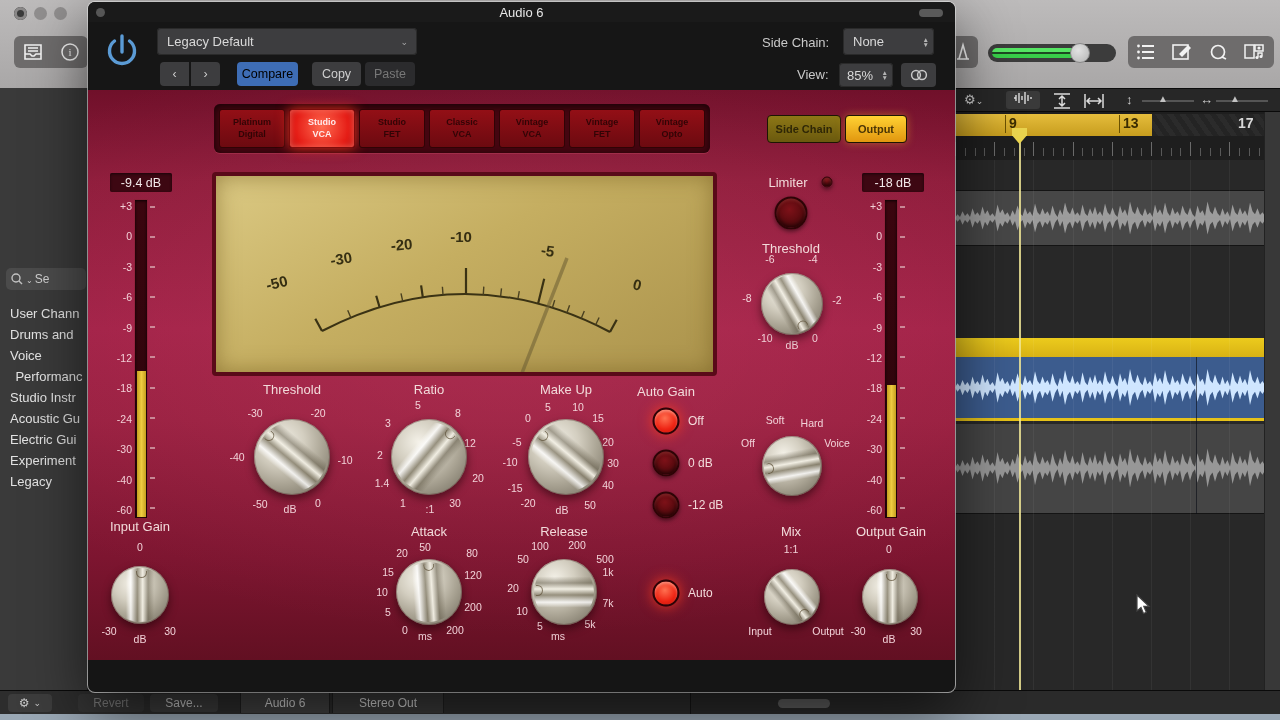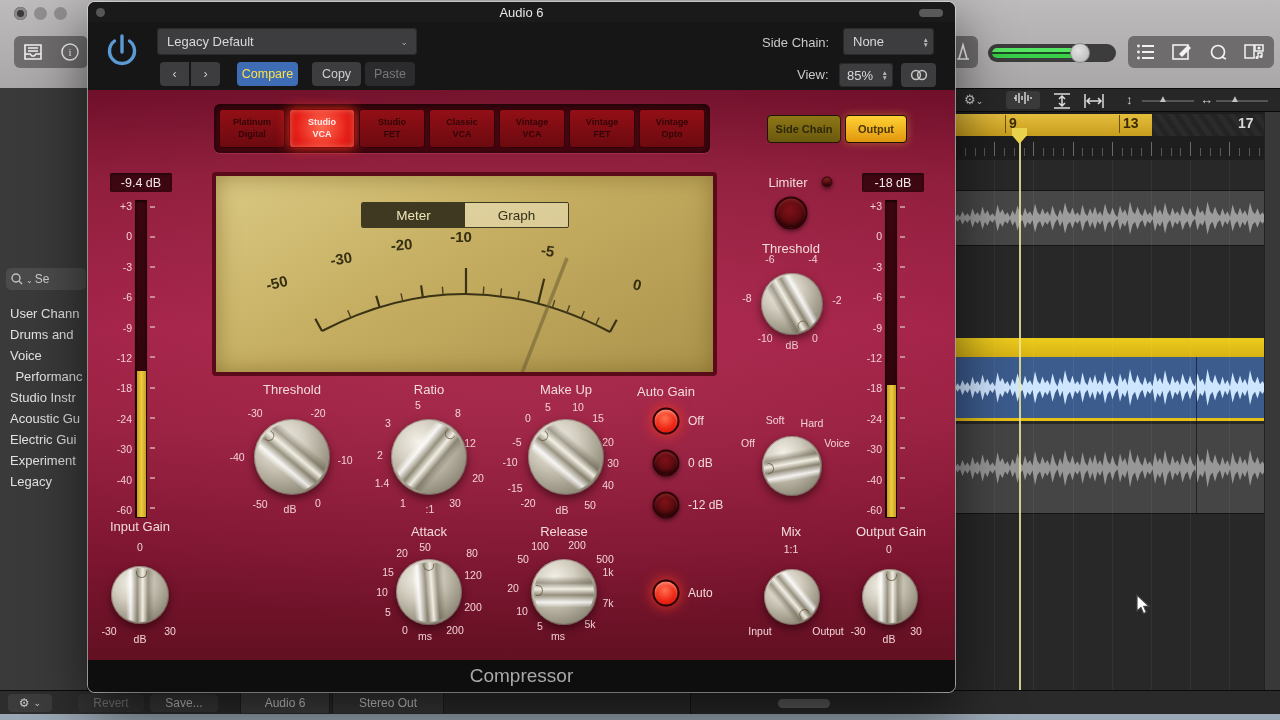--- a/index.html
+++ b/index.html
@@ -233,21 +233,21 @@
       <svg class="abs" style="left:16px;top:10px;" width="36" height="44">
           <path d="M18 4 V20" stroke="#5b9bd5" stroke-width="3.4" stroke-linecap="round"></path>
           <path d="M10.5 9 A12.5 12.5 0 1 0 25.5 9" fill="none" stroke="#5b9bd5" stroke-width="3.4" stroke-linecap="round"></path>
         </svg>
       <div class="dd" style="left:69px;top:6px;width:260px;height:27px;">
         <span style="margin-left:10px;">Legacy Default</span>
         <span style="margin-left:auto;margin-right:9px;font-size:9px;color:#a8a8a8;">⌄</span>
       </div>
       <div class="hbtn" style="left:72px;top:40px;width:29px;height:24px;border-radius:4px 0 0 4px;">‹</div>
       <div class="hbtn" style="left:103px;top:40px;width:29px;height:24px;border-radius:0 4px 4px 0;">›</div>
-      <div class="hbtn" style="left:149px;top:40px;width:61px;height:24px;background:#3e6db5;color:#fde047;">Compare</div>
+      <div class="hbtn" style="left:149px;top:40px;width:61px;height:24px;background:#3e6db5;color:#000000;">Compare</div>
       <div class="hbtn" style="left:224px;top:40px;width:49px;height:24px;">Copy</div>
       <div class="hbtn" style="left:277px;top:40px;width:50px;height:24px;background:#2b2b2d;color:#787878;">Paste</div>
       <span class="hlbl" style="left:674px;top:13px;">Side Chain:</span>
       <div class="dd" style="left:755px;top:6px;width:91px;height:27px;">
         <span style="margin-left:10px;">None</span>
         <span class="stepper">▲<br>▼</span>
       </div>
       <span class="hlbl" style="left:709px;top:45px;">View:</span>
       <div class="dd" style="left:751px;top:41px;width:54px;height:24px;">
         <span style="margin-left:8px;">85%</span>
@@ -331,24 +331,20 @@
           <path d="M106 155 L99.3 142.7 M163.6 131.2 L160.2 119.7 M206.8 121.2 L205.1 109.3 M250 118 L250 92 M322 128 L328.2 102.8 M394 156 L400.7 143.7" stroke="#3a3214" stroke-width="2.2" fill="none"></path>
           <path d="M134.8 141.6 L131.7 134.2 M186.7 125.1 L185 117.3 M227 118.8 L226.4 110.8 M267.3 118.6 L267.8 110.6 M284.6 120.3 L285.5 112.3 M301.9 123 L303.3 115.1 M336.4 131.8 L338.7 124.1 M350.9 136.7 L353.6 129.2 M365.2 142.5 L368.3 135.1 M379.7 148.7 L383.1 141.5" stroke="#4a4020" stroke-width="1.4" fill="none"></path>
           <text x="62" y="112" transform="rotate(-14 62 112)" text-anchor="middle" font-size="15" font-weight="600" fill="#352e12">-50</text>
           <text x="126" y="88" transform="rotate(-9 126 88)" text-anchor="middle" font-size="15" font-weight="600" fill="#352e12">-30</text>
           <text x="186" y="74" transform="rotate(-5 186 74)" text-anchor="middle" font-size="15" font-weight="600" fill="#352e12">-20</text>
           <text x="245" y="66" text-anchor="middle" font-size="15" font-weight="600" fill="#352e12">-10</text>
           <text x="331" y="80" transform="rotate(8 331 80)" text-anchor="middle" font-size="15" font-weight="600" fill="#352e12">-5</text>
           <text x="420" y="114" transform="rotate(13 420 114)" text-anchor="middle" font-size="15" font-weight="600" fill="#352e12">0</text>
           <line x1="299" y1="215" x2="351" y2="82" stroke="#6b5d33" stroke-width="3.5" opacity="0.55"></line>
         </svg>
-        <div class="vutabs">
-          <div class="vutab on">Meter</div>
-          <div class="vutab off">Graph</div>
-        </div>
       </div>
 
       <span class="seclbl" style="left:204px;top:299px;">Threshold</span>
       <span class="tick" style="left:167px;top:323px;">-30</span>
       <span class="tick" style="left:230px;top:323px;">-20</span>
       <span class="tick" style="left:149px;top:367px;">-40</span>
       <span class="tick" style="left:257px;top:370px;">-10</span>
       <span class="tick" style="left:172px;top:414px;">-50</span>
       <span class="tick" style="left:230px;top:413px;">0</span>
       <span class="tick" style="left:202px;top:419px;">dB</span>
@@ -524,21 +520,18 @@
           <i></i>
           <i></i>
           <i></i>
           <i></i>
           <i></i>
           <i></i>
           <i></i>
       </div>
     </div>
 
-    <div class="pfoot">
-      <span>Compressor</span>
-    </div>
   </div>
 
   <svg class="cursor" width="18" height="22">
     <path d="M1 1 L1 17 L5 13.5 L7.5 19.5 L10.3 18.3 L7.8 12.4 L13 12.4 Z" fill="#fff" stroke="#444" stroke-width="1.2"></path>
   </svg>
 </div>
 
 </body></html>

